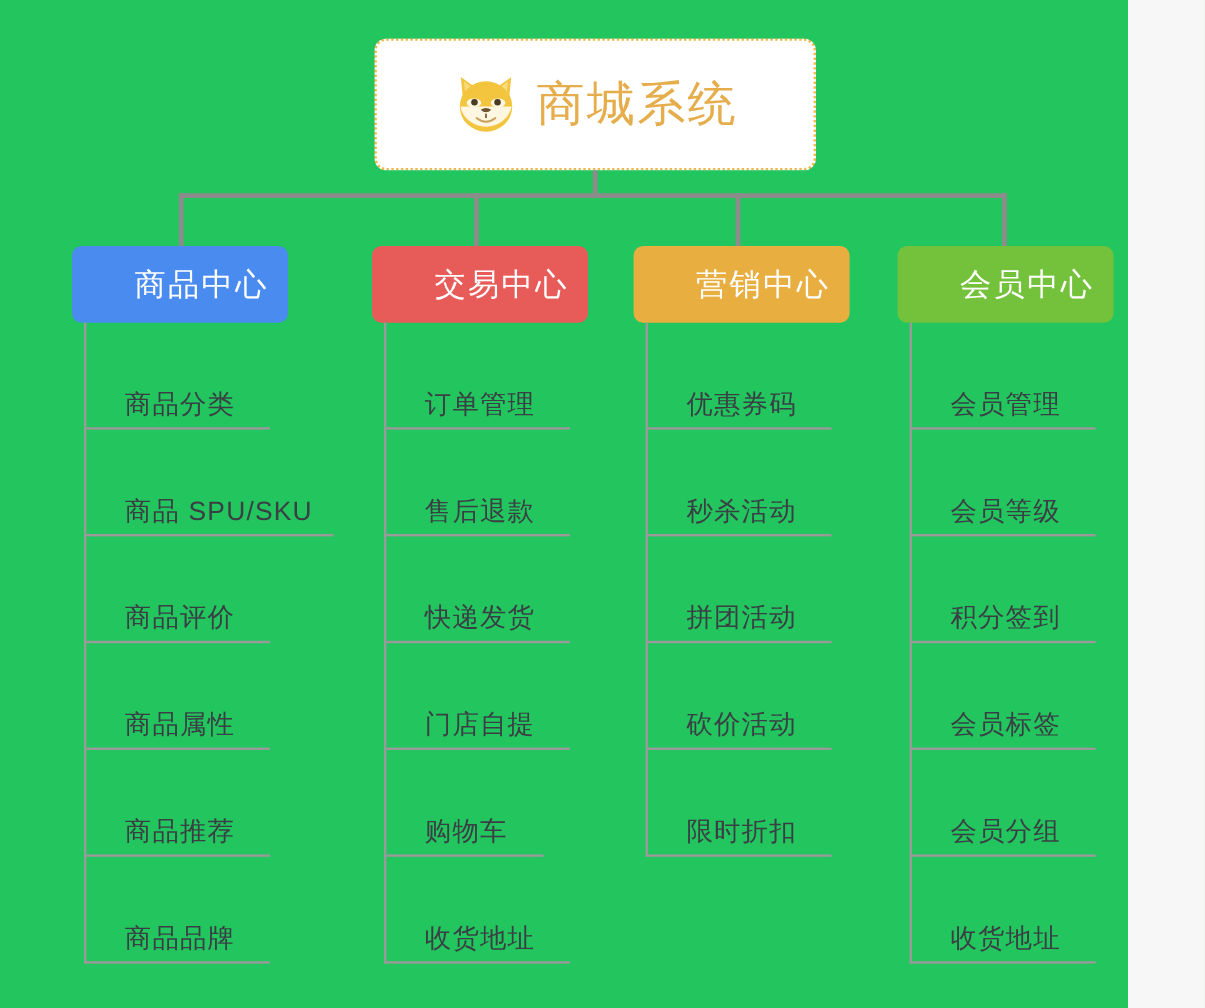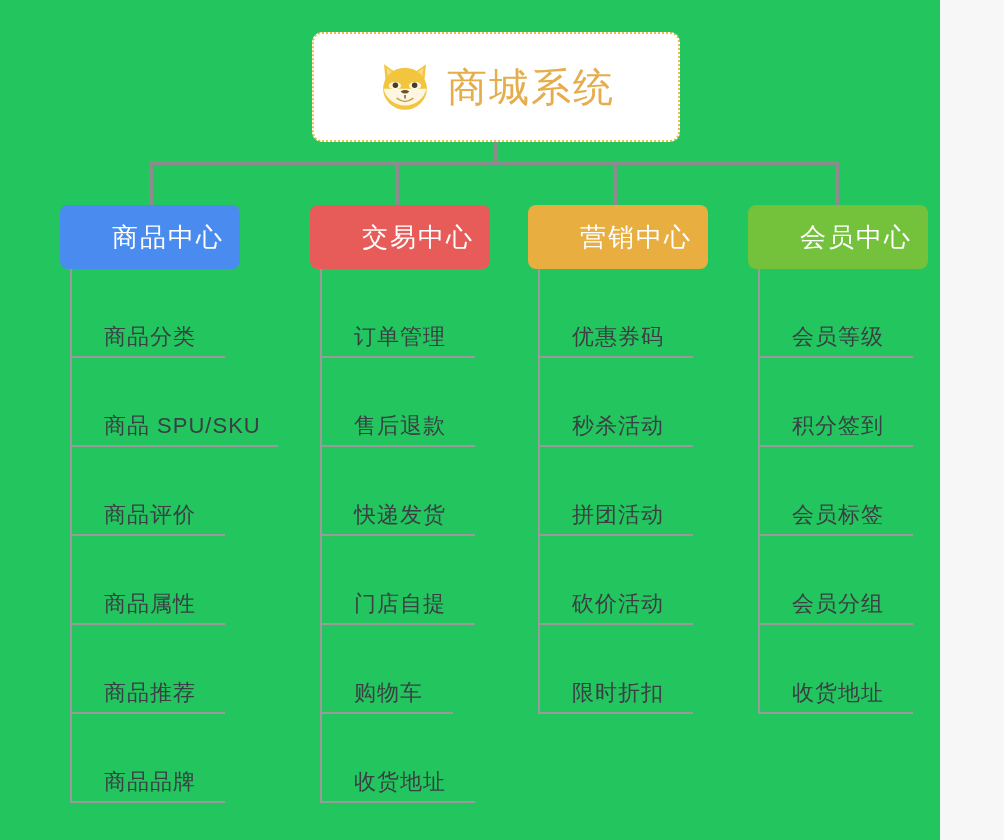--- a/index.html
+++ b/index.html
@@ -220,20 +220,24 @@
         </div>
       </div>
   </div>
 
   <div class="col" id="col-3" style="left: 748px; width: 180px;">
     <div class="cat-box" style="background: rgb(116, 193, 60); width: 180px;">
       <span>会员中心</span>
     </div>
     <div class="leaf-list">
         <div class="leaf">
+          <div class="leaf-label">会员管理</div>
+          <div class="leaf-underline" style="width: 155px;"></div>
+        </div>
+        <div class="leaf">
           <div class="leaf-label">会员等级</div>
           <div class="leaf-underline" style="width: 155px;"></div>
         </div>
         <div class="leaf">
           <div class="leaf-label">积分签到</div>
           <div class="leaf-underline" style="width: 155px;"></div>
         </div>
         <div class="leaf">
           <div class="leaf-label">会员标签</div>
           <div class="leaf-underline" style="width: 155px;"></div>

